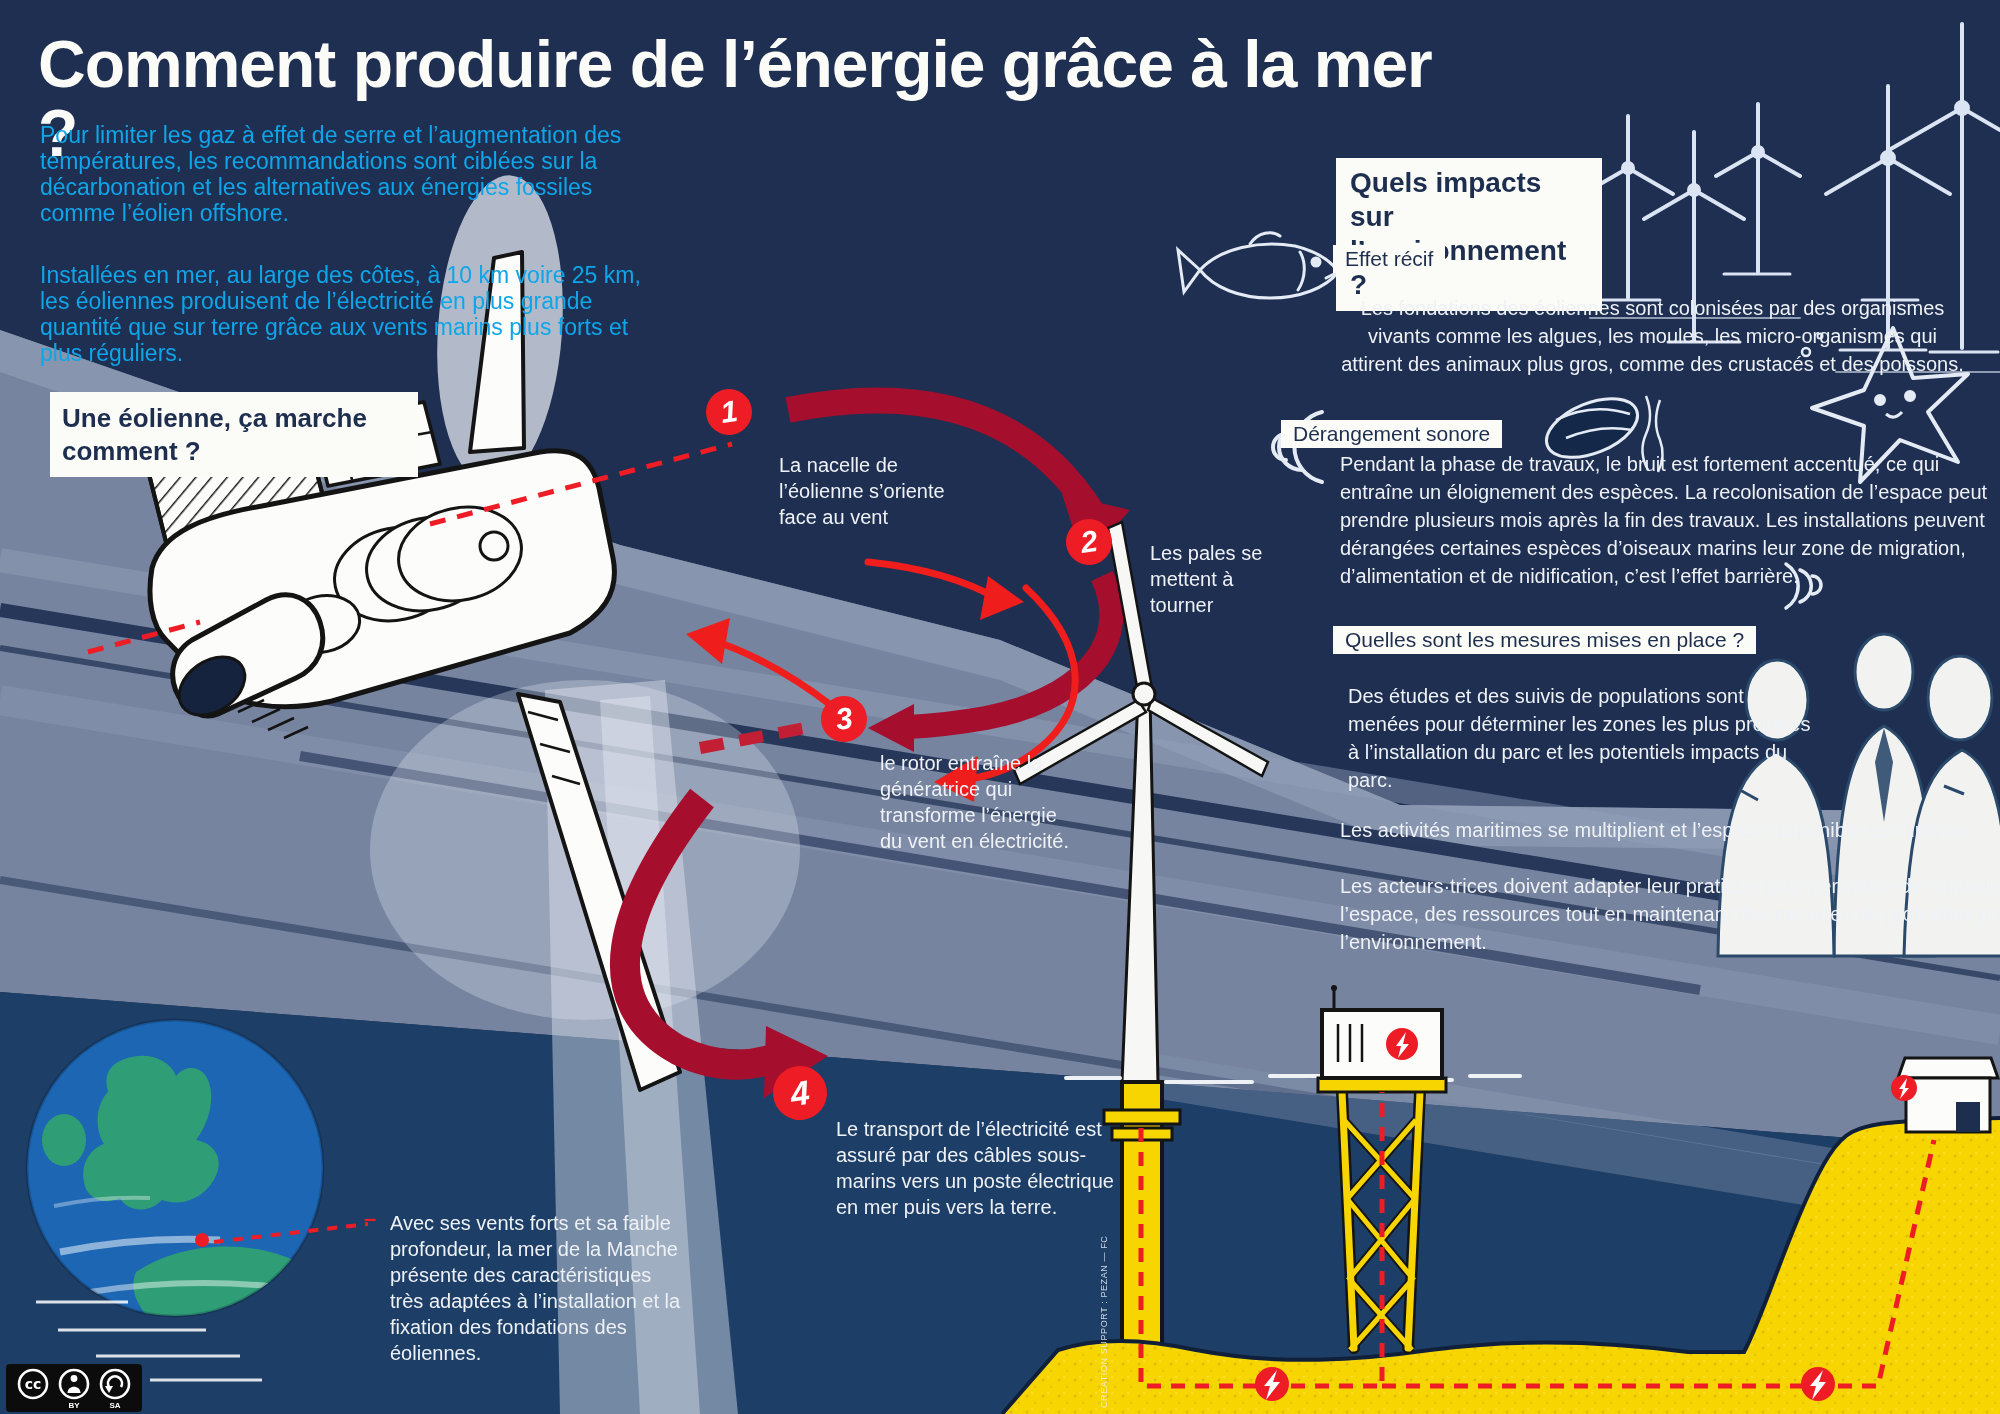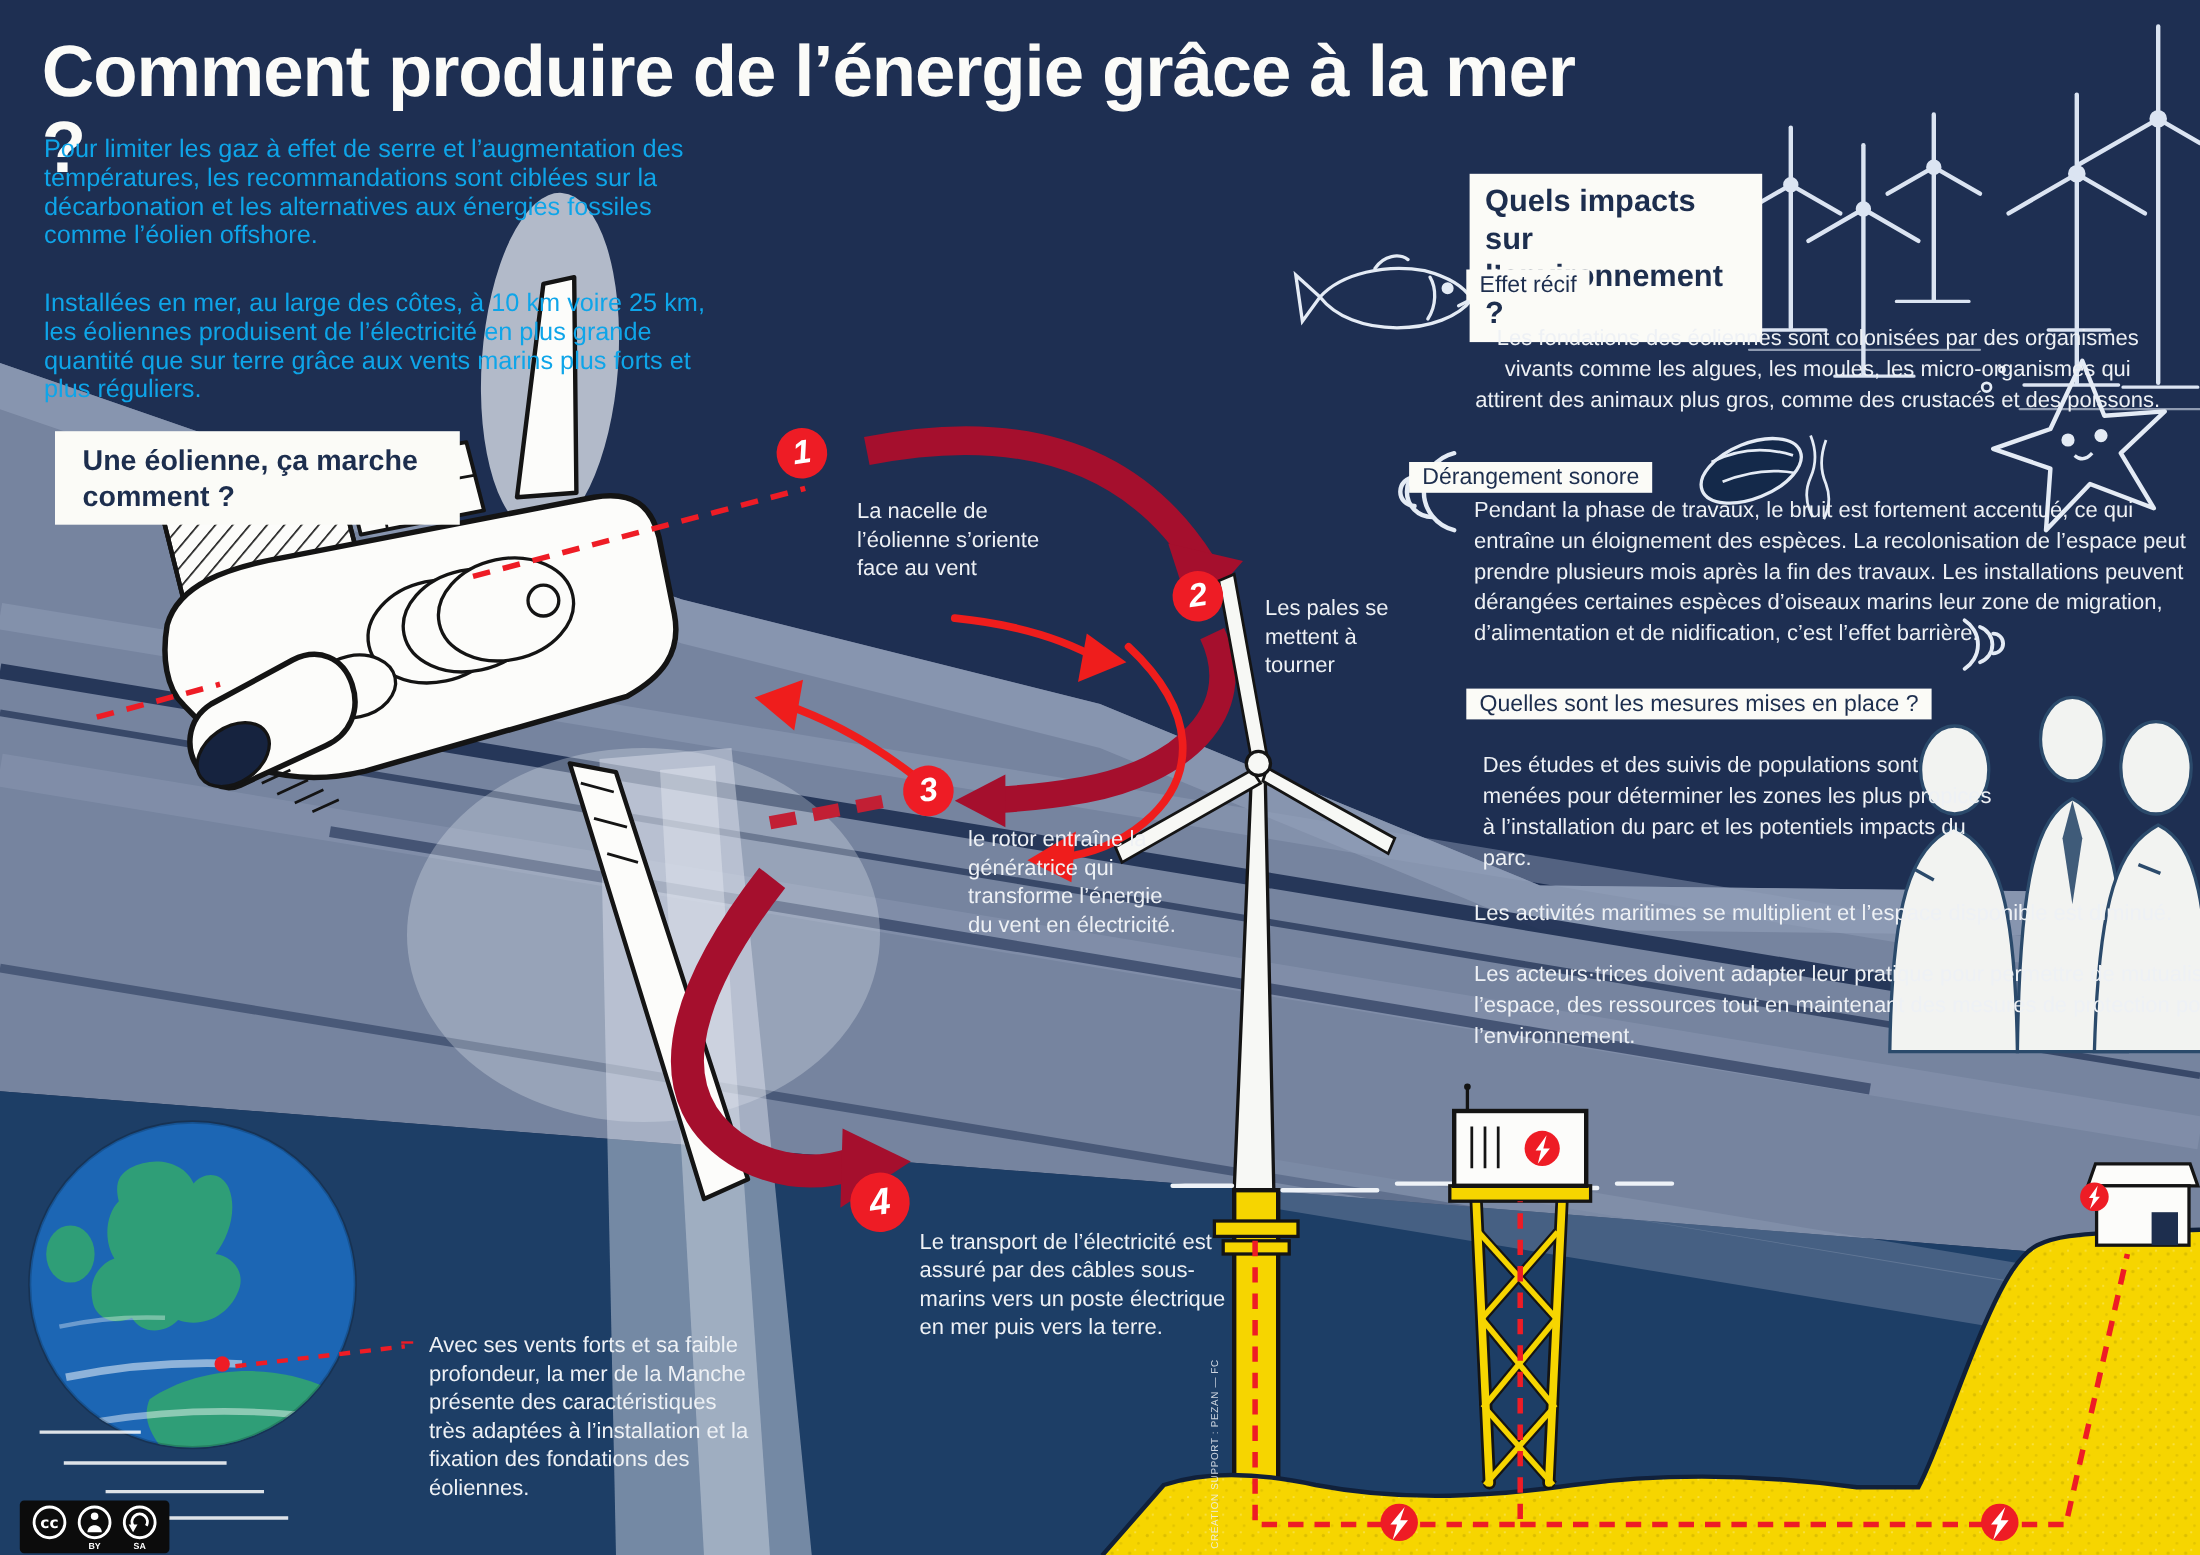--- a/index.html
+++ b/index.html
@@ -16,21 +16,21 @@
   .tag{background:#fbfbf7;color:#1d2e4e;font-size:21px;font-weight:500;padding:2px 12px;}
   .stepc{position:absolute;border-radius:50%;background:#ee1c25;color:#fff;display:flex;
          align-items:center;justify-content:center;font-weight:700;font-style:italic;
          transform:rotate(-8deg);}
   .steptext{position:absolute;color:#eef1f5;font-size:20px;line-height:26px;}
   .notedash{color:#ee1c25;font-weight:700;font-size:22px;}
   .credit{position:absolute;left:1099px;top:1408px;transform:rotate(-90deg);
           transform-origin:0 0;white-space:nowrap;color:rgba(238,241,246,.85);
           font-size:9px;letter-spacing:.6px;}
   .ccbar{position:absolute;left:6px;top:1364px;width:136px;height:48px;background:#0c0c0c;
-         border-radius:4px;display:flex;align-items:center;justify-content:center;gap:7px;margin-left:12px;}
+         border-radius:4px;display:flex;align-items:center;justify-content:center;gap:7px;}
   .ccitem{display:flex;flex-direction:column;align-items:center;line-height:1;}
   .cclabel{color:#fff;font-size:8px;font-weight:700;margin-top:1px;}
 </style>
 </head>
 <body>
 
 <div class="stage">
 
 <svg class="art" width="2000" height="1414" viewBox="0 0 2000 1414">
   <defs>
@@ -286,21 +286,21 @@
     <circle cx="1818" cy="1384" r="17" fill="#ee1c25"></circle>
     <path d="M1823,1370 L1810,1386 L1816,1386 L1812,1400 L1826,1382 L1819,1382 Z" fill="#fff"></path>
   </g>
 </svg>
 
 <div class="abs title">Comment produire de l’énergie grâce à la mer ?</div>
 
 <div class="abs para" style="left:40px;top:122px;width:620px;">Pour limiter les gaz à effet de serre et l’augmentation des températures, les recommandations sont ciblées sur la décarbonation et les alternatives aux énergies fossiles comme l’éolien offshore.</div>
 <div class="abs para" style="left:40px;top:262px;width:620px;">Installées en mer, au large des côtes, à 10 km voire 25 km, les éoliennes produisent de l’électricité en plus grande quantité que sur terre grâce aux vents marins plus forts et plus réguliers.</div>
 
-<div class="abs wbox" style="left:50px;top:392px;width:368px;padding:10px 25px;font-size:26px;line-height:1.25;">Une éolienne, ça marche comment ?</div>
+<div class="abs wbox" style="left:50px;top:392px;width:368px;padding:10px 12px;font-size:26px;line-height:1.25;">Une éolienne, ça marche comment ?</div>
 
 <div class="stepc" style="left:706px;top:389px;width:46px;height:46px;font-size:30px;">
       <span>1</span>
     </div>
 <div class="steptext" style="left:779px;top:452px;width:200px;">La nacelle de l’éolienne s’oriente face au vent</div>
 
 <div class="stepc" style="left:1066px;top:519px;width:46px;height:46px;font-size:30px;">
       <span>2</span>
     </div>
 <div class="steptext" style="left:1150px;top:540px;width:120px;">Les pales se mettent à tourner</div>

